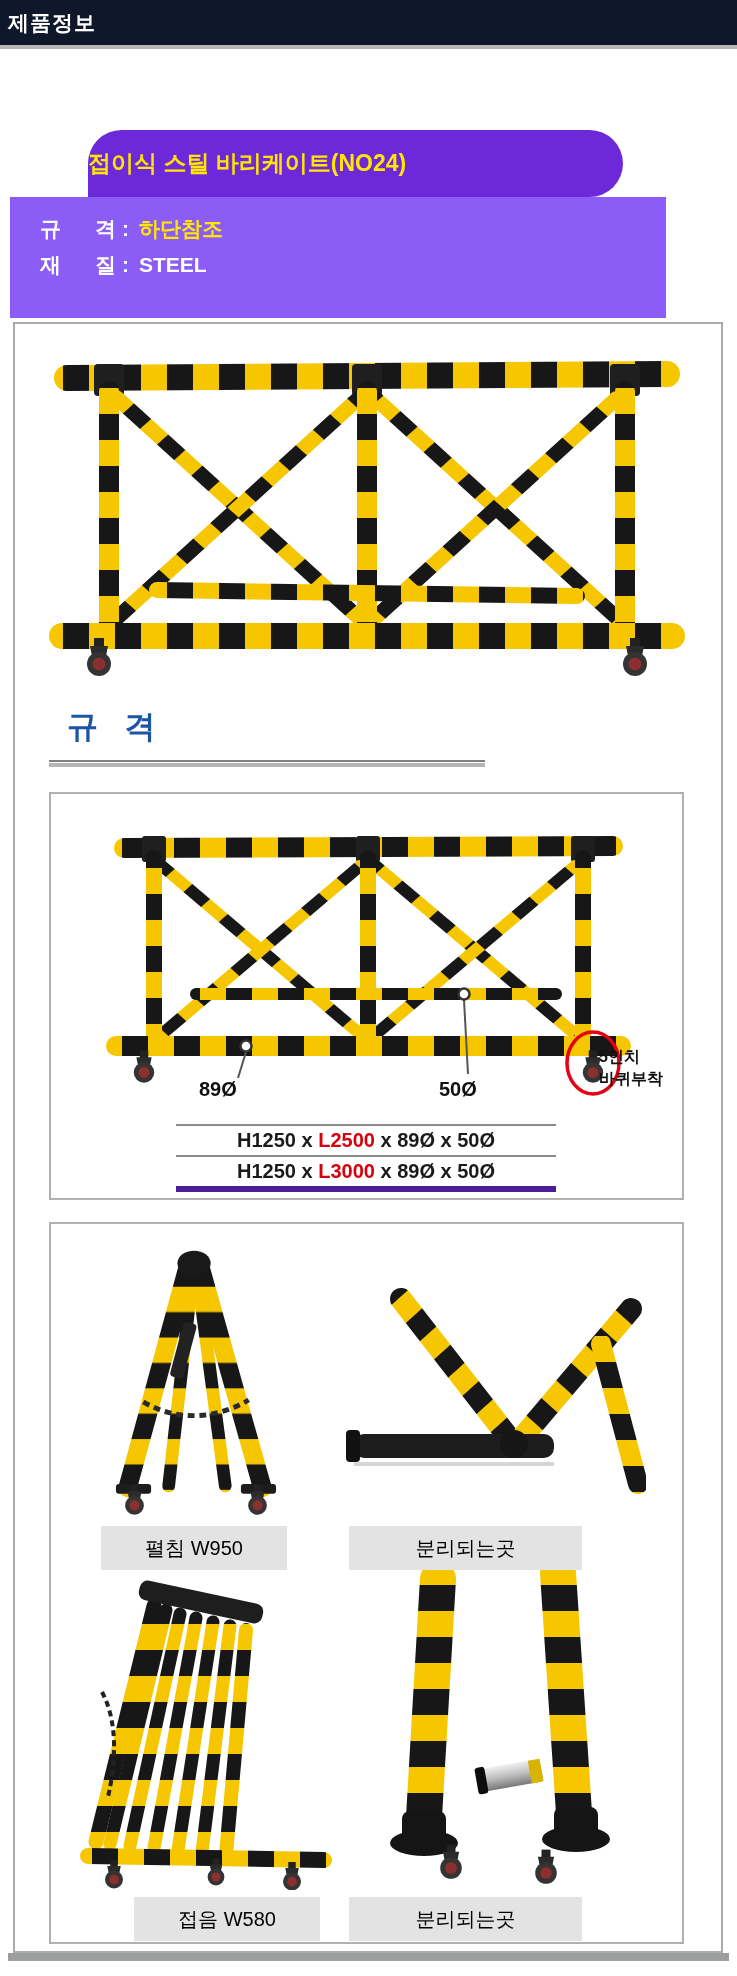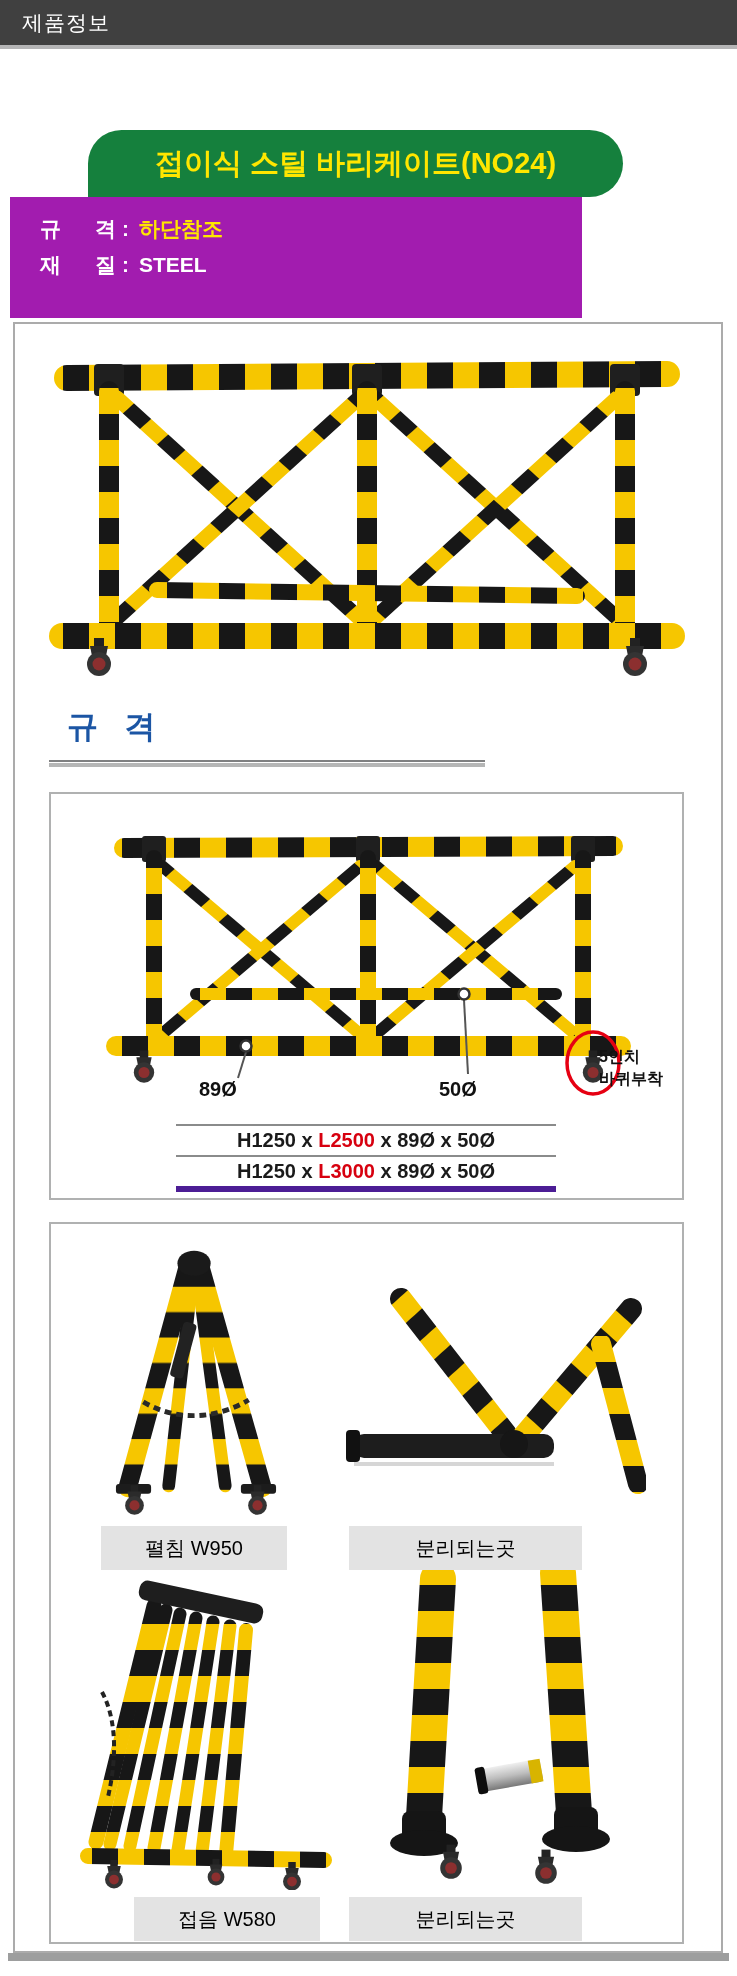--- a/index.html
+++ b/index.html
@@ -2,32 +2,32 @@
 <html><head>
 <meta charset="utf-8">
 <style>
   * { margin:0; padding:0; box-sizing:border-box; }
   html,body { width:737px; height:1976px; background:#fff;
     font-family:"Liberation Sans","DejaVu Sans",sans-serif; }
   .page { position:relative; width:737px; height:1976px; overflow:hidden; }
 
   
   .top-bar { position:absolute; left:0; top:0; width:737px; height:45px;
-    background:#404040; color:#fff; font-size:21px; font-weight:normal;
-    line-height:45px; padding-left:22px; letter-spacing:1px; }
+    background:#0f172a; color:#fff; font-size:21px; font-weight:bold;
+    line-height:45px; padding-left:8px; letter-spacing:1px; }
   .top-bar-strip { position:absolute; left:0; top:45px; width:737px; height:4px; background:#b5b5b6; }
 
   
   .title-banner { position:absolute; left:88px; top:130px; width:535px; height:67px;
-    background:#15803d; border-radius:42px 42px 42px 0;
-    text-align:center; line-height:67px; font-size:29px; font-weight:bold; color:#ffe600; }
-
-  
-  .info-box { position:absolute; left:10px; top:197px; width:572px; height:121px;
-    background:#a21caf; padding:14px 0 0 30px; }
+    background:#6d28d9; border-radius:42px 42px 42px 0;
+    line-height:67px; font-size:23px; font-weight:bold; color:#ffe600; }
+
+  
+  .info-box { position:absolute; left:10px; top:197px; width:656px; height:121px;
+    background:#8b5cf6; padding:14px 0 0 30px; }
   .spec-row { font-size:21px; font-weight:bold; color:#fff; line-height:36px; white-space:nowrap; }
   .spec-label { display:inline-block; width:76px; text-align:justify; text-align-last:justify; }
   .spec-sep { display:inline-block; margin:0 10px 0 6px; }
   .val-yellow { color:#ffe600; }
 
   
   .outer { position:absolute; left:13px; top:322px; width:710px; height:1631px;
     background:#fff; border:2px solid #ababab; }
   .bottom-bar { position:absolute; left:8px; top:1953px; width:721px; height:8px; background:#9d9e9e; }
 

